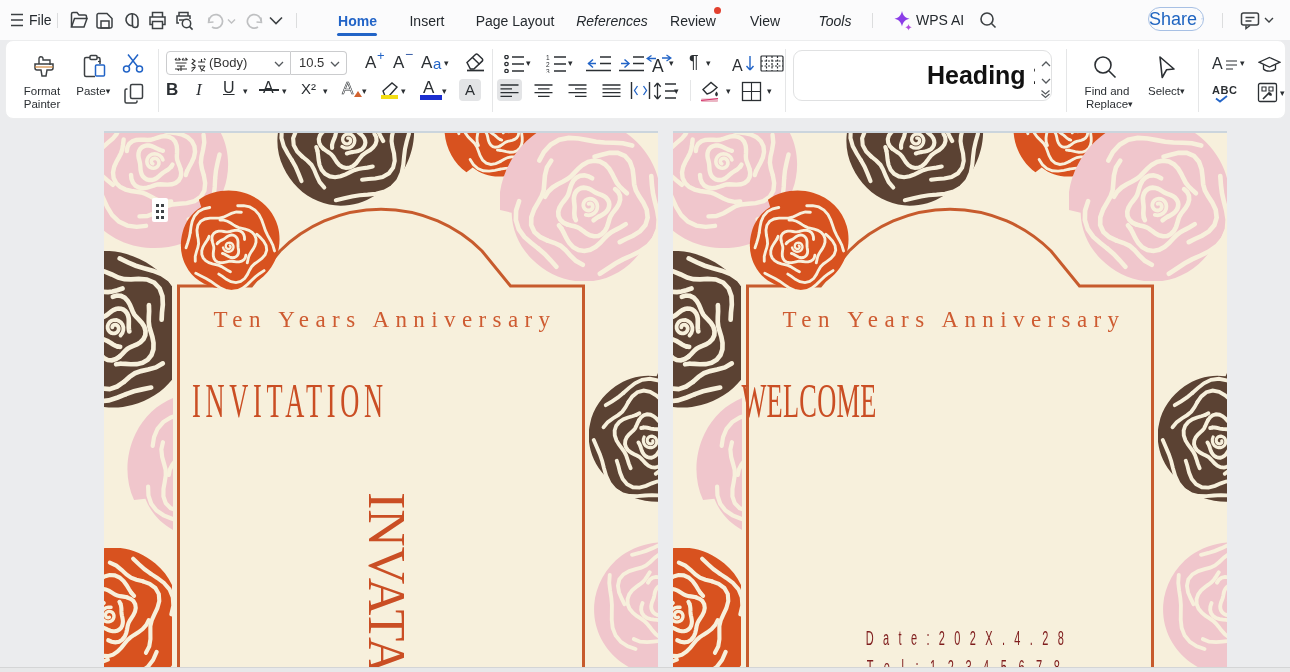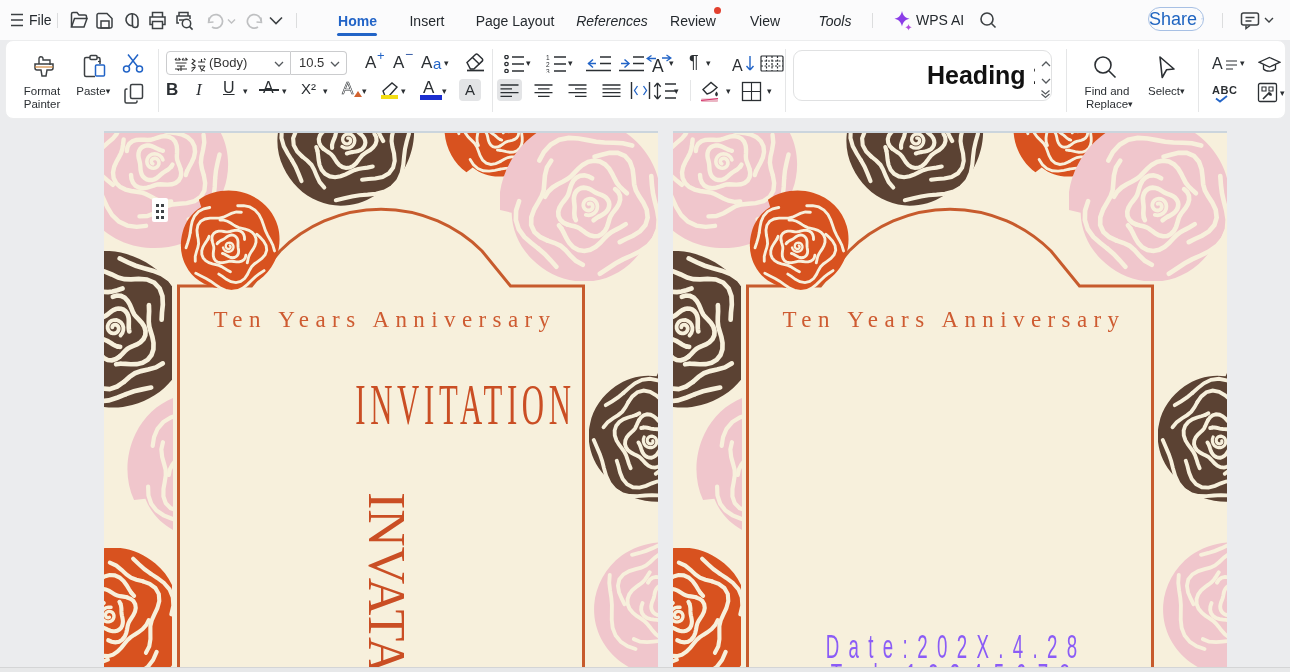--- a/index.html
+++ b/index.html
@@ -27,26 +27,26 @@
   .glyph { color:#2B2F33; }
 
   
   #docarea { position:absolute; left:0; top:119px; width:1290px; height:553px; background:#EBECEE; }
   .page { position:absolute; top:12px; width:554px; height:541px; background:#F7F0DC; overflow:hidden; border-top:2px solid #CBD5DD; }
   #page1 { left:104px; }
   #page2 { left:673px; }
   .rose { position:absolute; }
   .framesvg { position:absolute; left:0; top:0; }
   .tya { position:absolute; top:174px; left:4px; width:554px; text-align:center; font-family:"Liberation Serif",serif; font-size:23px; color:#CE5B31; letter-spacing:6.4px; white-space:nowrap; }
-  .bigtitle { position:absolute; top:240px; left:8px; width:554px; display:flex; justify-content:flex-end; font-family:"Liberation Serif",serif; font-size:56px; color:#CA4E24; }
+  .bigtitle { position:absolute; top:240px; left:8px; width:554px; display:flex; justify-content:flex-start; font-family:"Liberation Serif",serif; font-size:48px; color:#CA4E24; }
   .bigtitle > span { display:inline-block; transform:scaleX(0.55); transform-origin:center; white-space:nowrap; }
   #vtext { position:absolute; left:266px; top:357px; font-family:"Liberation Serif",serif; font-size:52px; color:#CA4E24; transform:rotate(90deg); transform-origin: 22px 24px; white-space:nowrap; letter-spacing:0px; }
   #handle { position:absolute; left:48px; top:65px; width:16px; height:24px; background:#fff; border-radius:2px; }
   #handle i { position:absolute; width:3px; height:3px; background:#3F4347; }
-  .dateline { position:absolute; left:6px; width:554px; display:flex; justify-content:center; font-size:34px; color:#8b5cf6; }
+  .dateline { position:absolute; left:19px; width:554px; display:flex; justify-content:center; font-size:20px; color:#7f1d1d; }
   .dateline > span { display:inline-block; transform:scaleX(0.55); transform-origin:center; white-space:nowrap; }
 
   #bottomstrip { position:absolute; left:0; top:667px; width:1290px; height:5px; background:#E7E8E9; border-top:1px solid #D4D5D6; z-index:5; }
 </style>
 </head>
 <body>
 
 <svg width="0" height="0" style="position:absolute">
   <defs>
     <g id="rose">
@@ -507,20 +507,23 @@
       <svg class="rose" style="left:-65px;top:415px;clip-path:inset(0 17px 0 0);" width="150" height="150" viewBox="0 0 200 200">
         <use href="#rose" fill="#D8521F" transform="rotate(-45 100 100)"></use>
       </svg>
       <svg class="rose" style="left:485px;top:235px;" width="140" height="140" viewBox="0 0 200 200">
         <use href="#rose" fill="#5B4233" transform="rotate(-120 100 100)"></use>
       </svg>
       <svg class="rose" style="left:485px;top:404px;" width="140" height="140" viewBox="0 0 200 200">
         <use href="#rose" fill="#F0C6CC" transform="rotate(40 100 100)"></use>
       </svg>
       <div class="tya">Ten Years Anniversary</div>
+      <div class="bigtitle" style="left:13px;">
+        <span style="letter-spacing:0.5px;">WELCOME</span>
+      </div>
       <div class="dateline" style="top:494px;">
         <span style="letter-spacing:17px;">Date:202X.4.28</span>
       </div>
       <div class="dateline" style="top:523px;">
         <span style="letter-spacing:21px;">Tel:12345678</span>
       </div>
     </div>
 </div>
 <div id="bottomstrip"></div>
 

